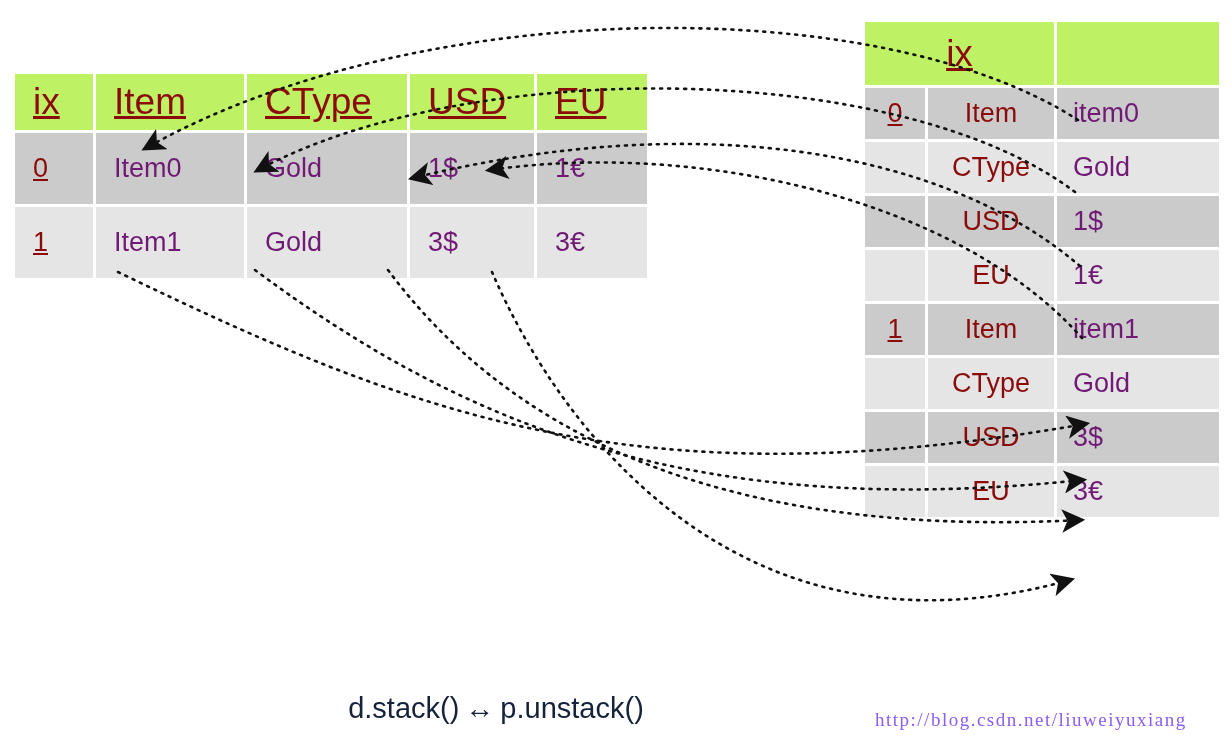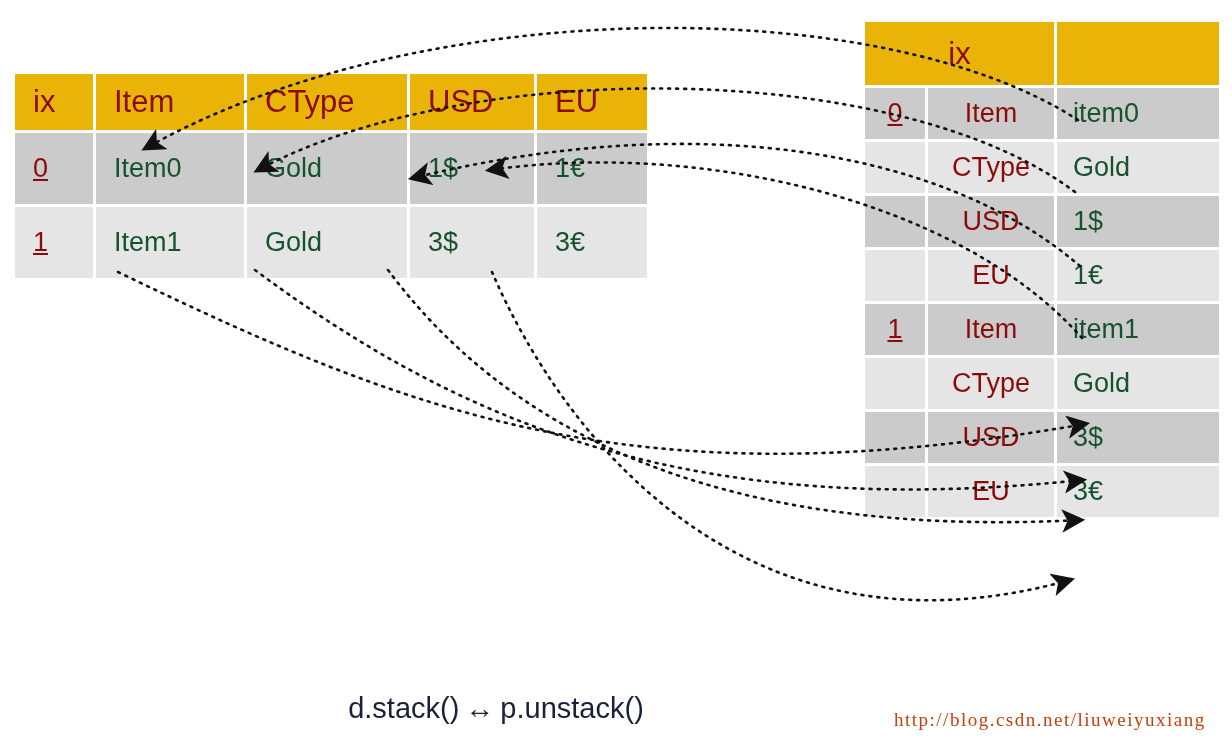--- a/index.html
+++ b/index.html
@@ -41,39 +41,40 @@
   }
   .dtable td, .dtable th {
     padding: 0;
     margin: 0;
     text-align: center;
     vertical-align: middle;
     font-weight: normal;
   }
 
   .hdr-cell {
-    background: #eab308;
+    background: #bef264;
     color: #8b0a0a;
     font-weight: bold;
-    font-size: 31px;
+    font-size: 37px;
+    text-decoration: underline;
     letter-spacing: 0px;
   }
   .idx-cell {
     color: #8b0a0a;
     font-weight: bold;
     font-size: 27px;
     text-decoration: underline;
   }
   .lbl-cell {
     color: #8b0a0a;
     font-weight: bold;
     font-size: 27px;
   }
   .val-cell {
-    color: #14532d;
+    color: #701a75;
     font-size: 27px;
   }
 
   .row-a td { background: #cbcbcb; }
   .row-b td { background: #e5e5e5; }
 
   
   #left-table {
     left: 12px;
     top: 71px;
@@ -113,25 +114,24 @@
     z-index: 3;
   }
   #caption .arrows-glyph { padding: 0 6px; }
 
   #watermark {
     position: absolute;
     left: 875px;
     top: 709px;
     font-family: "Liberation Serif", serif;
     font-size: 19px;
-    color: #c2410c;
+    color: #8b5cf6;
     letter-spacing: 1.5px;
     white-space: nowrap;
     z-index: 3;
-    margin-left: 19px;
   }
 </style>
 </head>
 <body>
 
 <div id="stage">
 
   <svg id="arrows" viewBox="0 0 1232 744" width="1232" height="744">
     <defs>
       <marker id="ah" markerWidth="9" markerHeight="9" refX="7" refY="4.5" orient="auto" markerUnits="strokeWidth">

